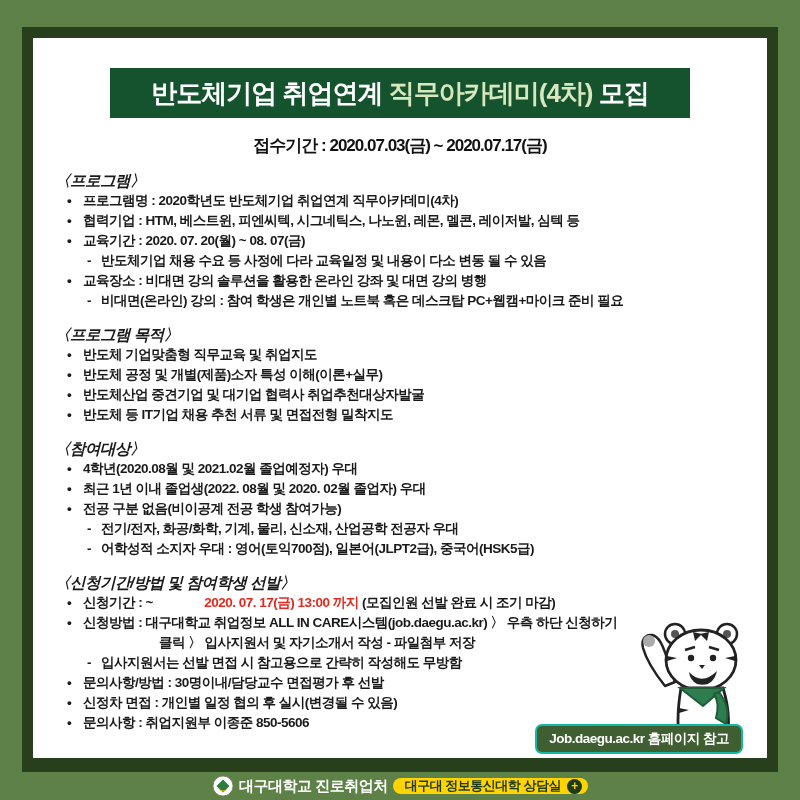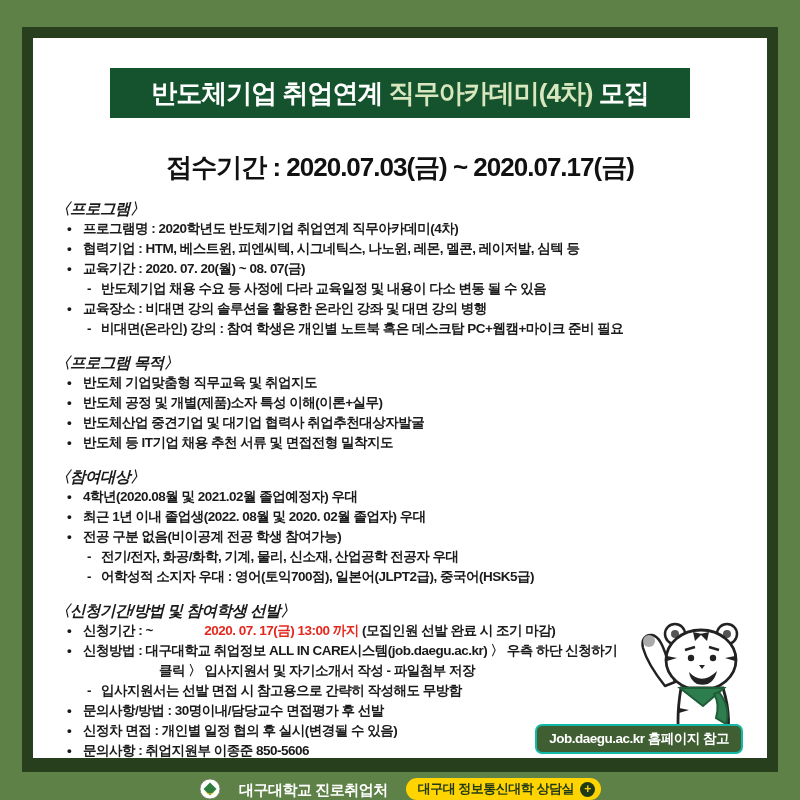--- a/index.html
+++ b/index.html
@@ -4,38 +4,38 @@
 <style>
   html,body{margin:0;padding:0;}
   body{font-family:"Liberation Sans","DejaVu Sans",sans-serif;}
   .poster{position:relative;width:800px;height:800px;background:#5d8146;overflow:hidden;}
   .dark-frame{position:absolute;left:22px;top:27px;right:22px;bottom:28px;background:#273f1d;}
   .content{position:absolute;left:33px;top:38px;right:33px;bottom:42px;background:#ffffff;overflow:hidden;}
   .banner{margin:30px auto 0;width:580px;height:50px;background:#14532d;
           display:flex;align-items:center;justify-content:center;
           font-size:26px;font-weight:bold;color:#ffffff;letter-spacing:-1px;white-space:pre;}
   .banner .accent{color:#d8e7bd;}
-  .subtitle{margin-top:32px;text-align:center;font-size:26px;font-weight:bold;color:#111111;letter-spacing:-1px;}
+  .subtitle{margin-top:16px;text-align:center;font-size:17px;font-weight:bold;color:#111111;letter-spacing:-1px;}
   .sections{padding:14px 22px 0;color:#1a1a1a;}
   .section{margin-bottom:14px;}
   .section h3{margin:0;font-size:15.5px;font-weight:bold;line-height:20px;letter-spacing:-0.5px;font-style:italic;}
   .li{position:relative;font-size:13.5px;font-weight:bold;line-height:20px;letter-spacing:-0.5px;padding-left:28px;}
   .li .marker{position:absolute;left:12px;top:0;}
   .li.sub{padding-left:46px;}
   .li.sub .marker{left:32px;}
   .li.cont{padding-left:104px;}
   .red{color:#e5281e;margin-left:48px;}
   .badge{position:absolute;right:24px;bottom:4px;background:#3f5e31;border:2px solid #14b8a6;
          border-radius:7px;padding:4px 12px;color:#ffffff;font-size:13.5px;font-weight:bold;
          letter-spacing:-0.5px;z-index:5;}
   .tiger{position:absolute;right:10px;bottom:0;width:140px;height:150px;z-index:4;}
   .footer{position:absolute;left:0;bottom:0;width:800px;height:28px;background:#5d8146;
-          display:flex;align-items:flex-end;justify-content:center;gap:18px;}
+          display:flex;align-items:center;justify-content:center;gap:5px;}
   .footer .org{color:#ffffff;font-size:15px;font-weight:bold;letter-spacing:-0.5px;}
-  .pill{background:#ffd400;border-radius:13px;height:22px;display:flex;align-items:center;gap:6px;
+  .pill{background:#ffd400;border-radius:13px;height:16px;display:flex;align-items:center;gap:6px;
         padding:0 6px 0 12px;color:#1f3a17;font-size:13px;font-weight:bold;letter-spacing:-0.5px;}
   .pill .plus{width:15px;height:15px;border-radius:50%;background:#1f3a17;color:#ffd400;
         display:flex;align-items:center;justify-content:center;font-size:12px;line-height:1;}
   .emblem{width:22px;height:22px;}
 </style>
 </head>
 <body>
 
 <div class="poster">
   <div class="dark-frame"></div>

